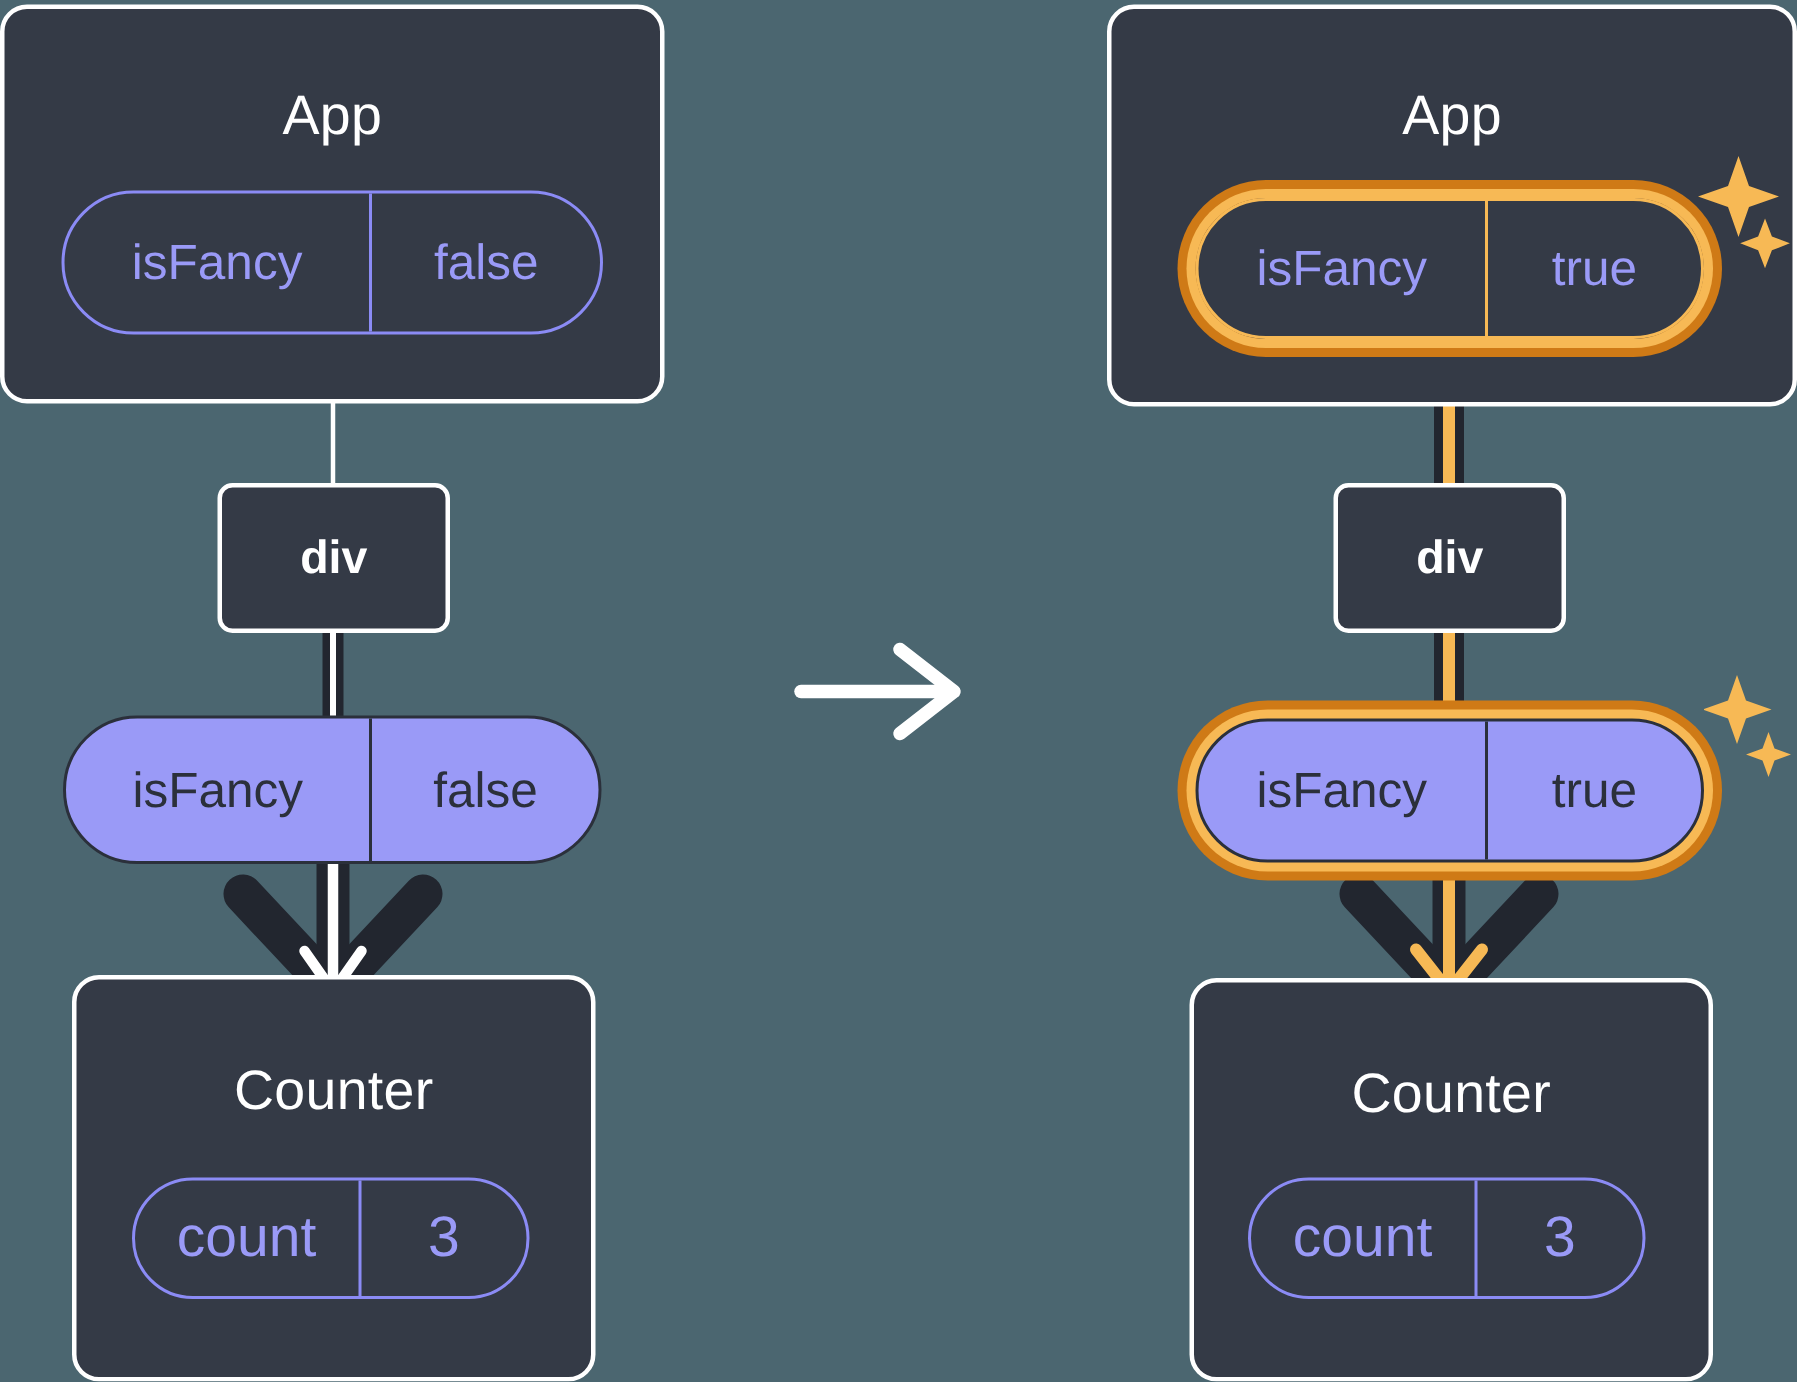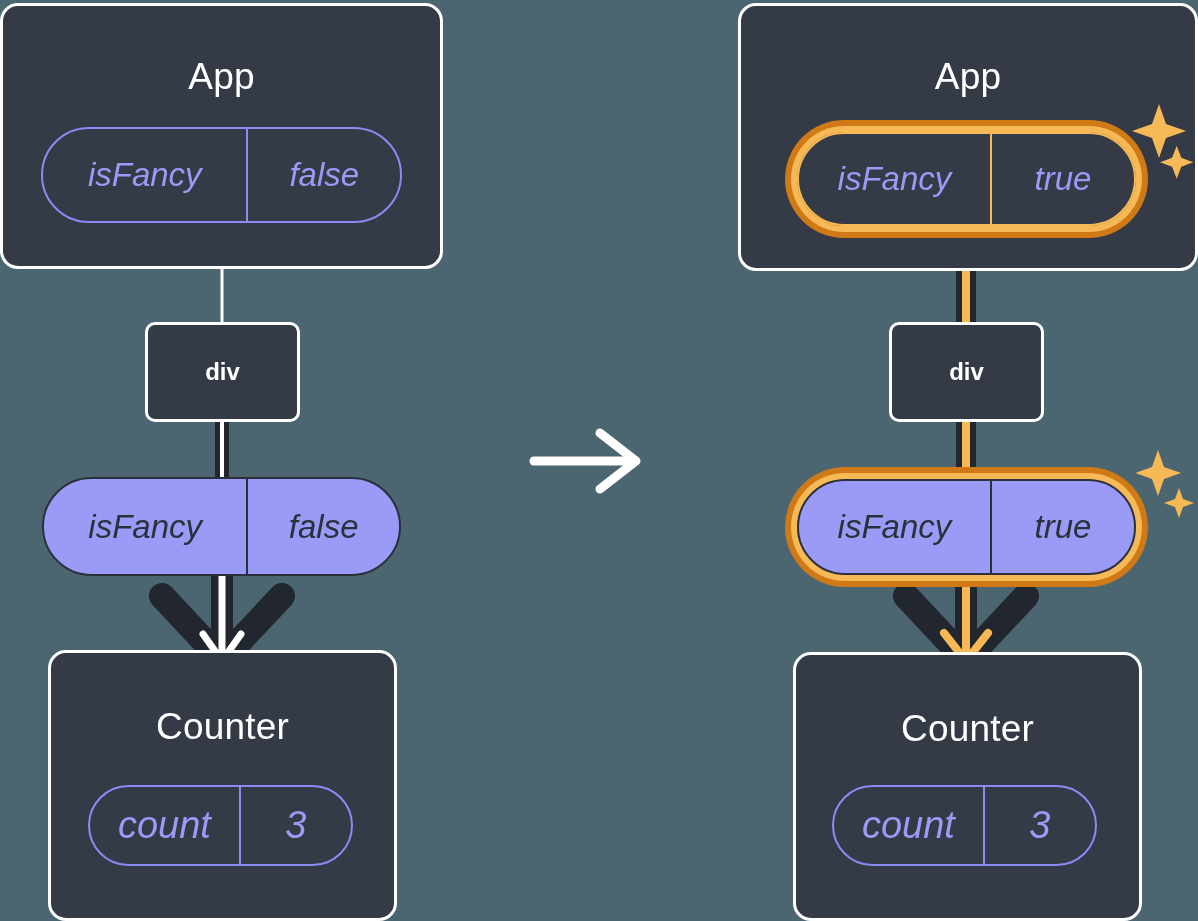--- a/index.html
+++ b/index.html
@@ -55,21 +55,21 @@
   .div-box {
     position: absolute;
     background: #343a46;
     border: 3px solid #ffffff;
     border-radius: 10px;
     box-sizing: border-box;
     display: flex;
     align-items: center;
     justify-content: center;
     color: #ffffff;
-    font-size: 24px;
+    font-size: 31px;
     font-weight: 700;
     z-index: 4;
   }
 
   
   .pill {
     position: absolute;
     box-sizing: border-box;
     display: flex;
     align-items: stretch;
@@ -110,21 +110,21 @@
   .pill.hl-outline .cell.right { border-left-color: #f7b955; }
   .pill.hl-outline .cell { color: #9a9af7; }
 
   .pill.hl-solid {
     box-shadow: 0 0 0 6px #f7b955, 0 0 0 12px #cf7a16;
     border-color: #2b303b;
   }
 
   .bold-val { font-weight: 700; }
 
-  .pill .cell { font-size: 33px; font-weight: 400; font-style: italic; }
+  .pill .cell { font-size: 33px; font-weight: 400; }
   .pill.small .cell { font-size: 38px; }
 
   
   .sparkles {
     position: absolute;
     z-index: 9;
     pointer-events: none;
   }
 
   

